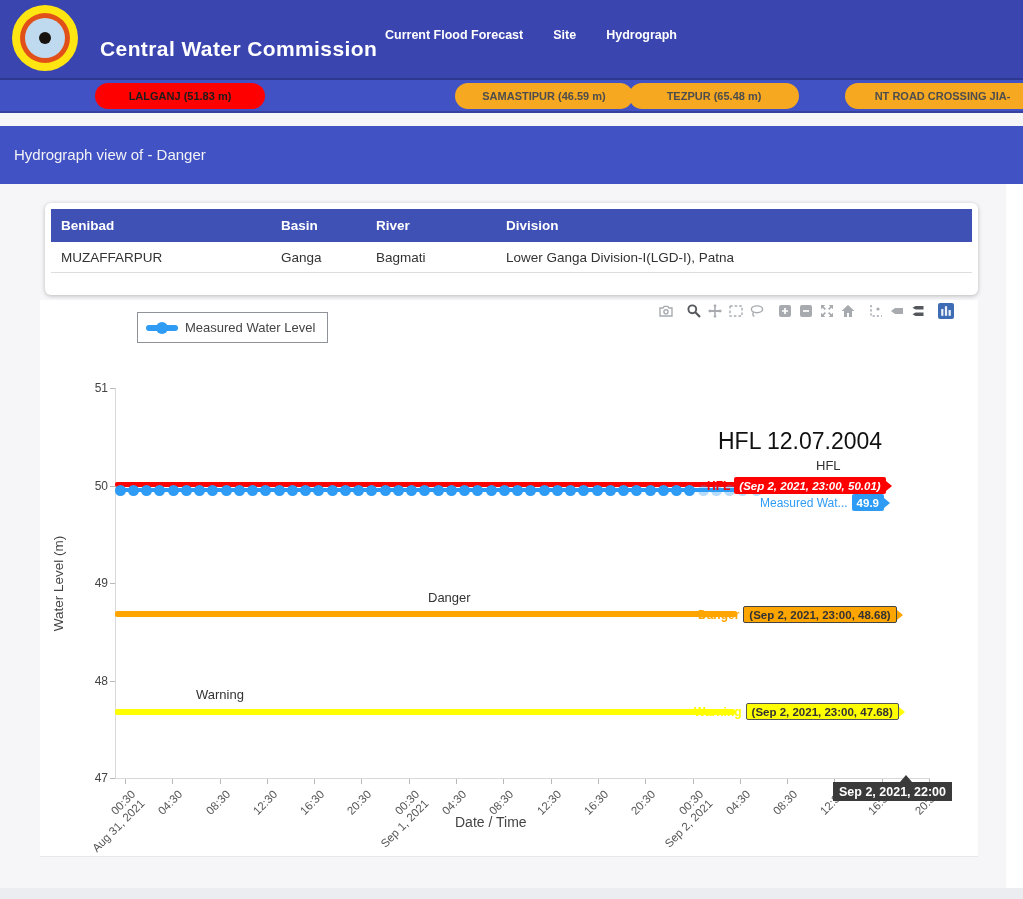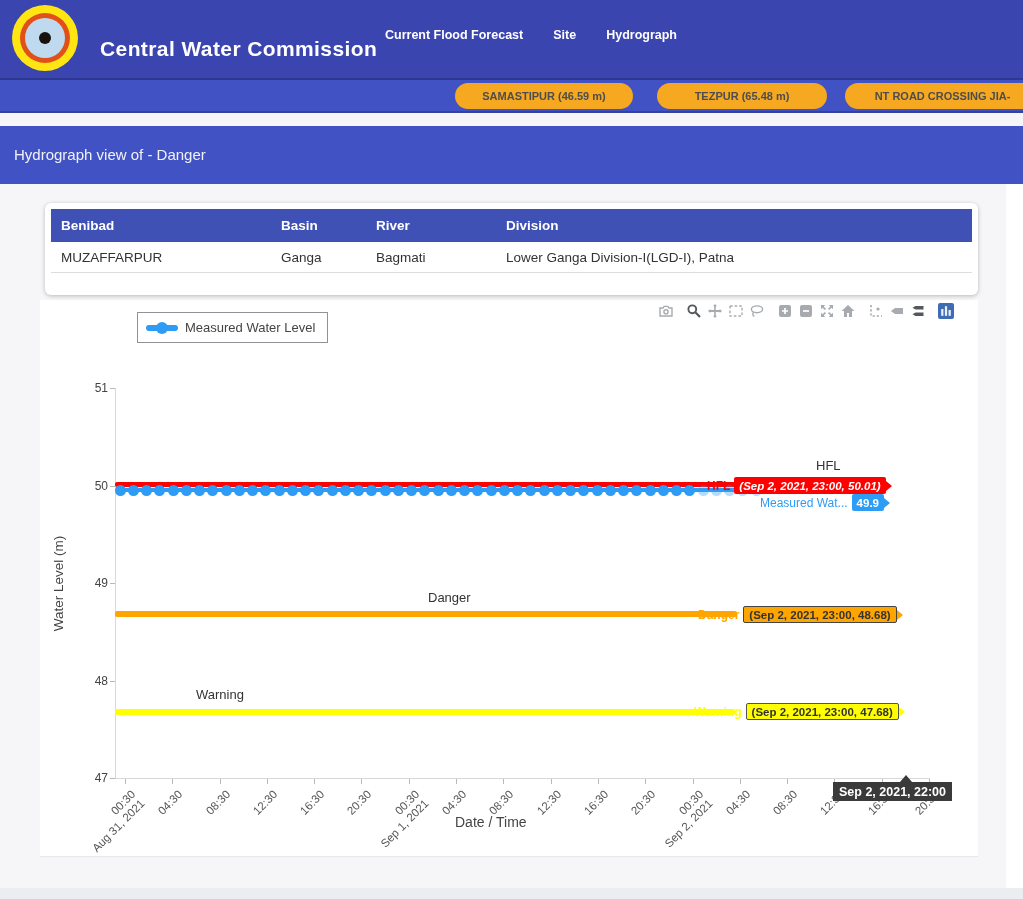--- a/index.html
+++ b/index.html
@@ -113,22 +113,23 @@
   </div>
   <div class="abs app-title">Central Water Commission</div>
   <div class="abs nav" id="nav-container">
       <div class="nav-item">Current Flood Forecast</div>
       <div class="nav-item">Site</div>
       <div class="nav-item">Hydrograph</div>
     </div>
 </div>
 
 <div class="abs station-bar" id="stations-container">
+    <div class="pill danger" style="left: 95px; width: 170px;">LALGANJ (51.83 m)</div>
     <div class="pill warning" style="left: 455px; width: 178px;">SAMASTIPUR (46.59 m)</div>
-    <div class="pill warning" style="left: 657px; width: 170px;">TEZPUR (65.48 m)</div>
+    <div class="pill warning" style="left: 629px; width: 170px;">TEZPUR (65.48 m)</div>
     <div class="pill warning" style="left: 845px; width: 195px;">NT ROAD CROSSING JIA-</div>
   </div>
 
 <div class="abs banner">
   <div class="abs banner-title">Hydrograph view of - Danger</div>
 </div>
 
 <div class="abs scroll-strip"></div>
 <div class="abs bottom-strip"></div>
 
@@ -378,20 +379,21 @@
       <div class="dot" style="left: 617.75px; top: 184.875px; background: rgb(46, 155, 245);"></div>
       <div class="dot" style="left: 631px; top: 184.875px; background: rgb(46, 155, 245);"></div>
       <div class="dot" style="left: 644.25px; top: 184.875px; background: rgb(46, 155, 245);"></div>
       <div class="dot" style="left: 657.5px; top: 184.875px; background: rgb(46, 155, 245); opacity: 0.35;"></div>
       <div class="dot" style="left: 670.75px; top: 184.875px; background: rgb(46, 155, 245); opacity: 0.35;"></div>
       <div class="dot" style="left: 684px; top: 184.875px; background: rgb(46, 155, 245); opacity: 0.35;"></div>
       <div class="dot" style="left: 697.25px; top: 184.875px; background: rgb(46, 155, 245); opacity: 0.35;"></div>
       <div class="dot" style="left: 710.5px; top: 184.875px; background: rgb(46, 155, 245); opacity: 0.35;"></div>
     </div>
 
+  <div class="annotation ann-big" style="left:678px;top:128px;z-index:6;">HFL 12.07.2004</div>
   <div class="annotation" style="left:776px;top:158px;z-index:6;">HFL</div>
   <div class="annotation" style="left:388px;top:290px;z-index:6;">Danger</div>
   <div class="annotation" style="left:156px;top:387px;z-index:6;">Warning</div>
 
   <div class="hv-row" style="left:667px;top:177px;">
     <span class="hv-name" style="color:#FF0000;">HFL</span>
     <span class="hv-box" style="background:#FF0000;color:#FFFFFF;font-style:italic;">(Sep 2, 2021, 23:00, 50.01)</span>
     <span class="hv-caret" style="border-left-color:#FF0000;"></span>
   </div>
   <div class="hv-row" style="left:720px;top:194px;">

